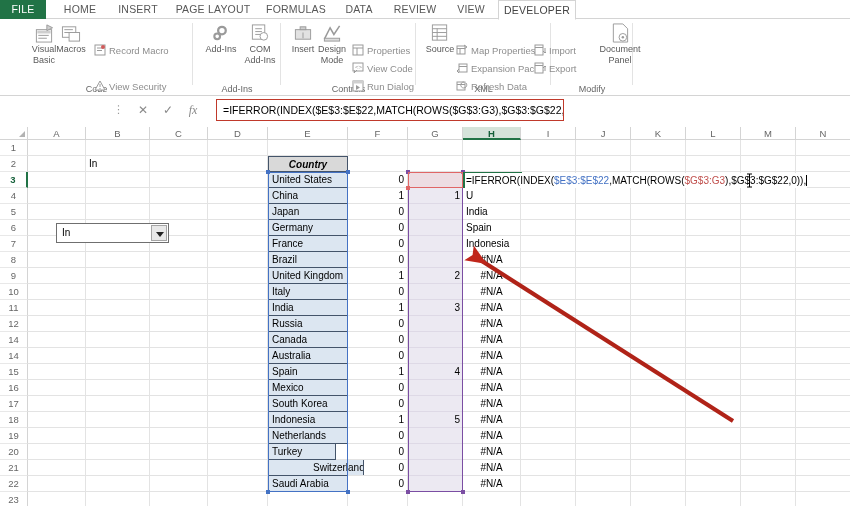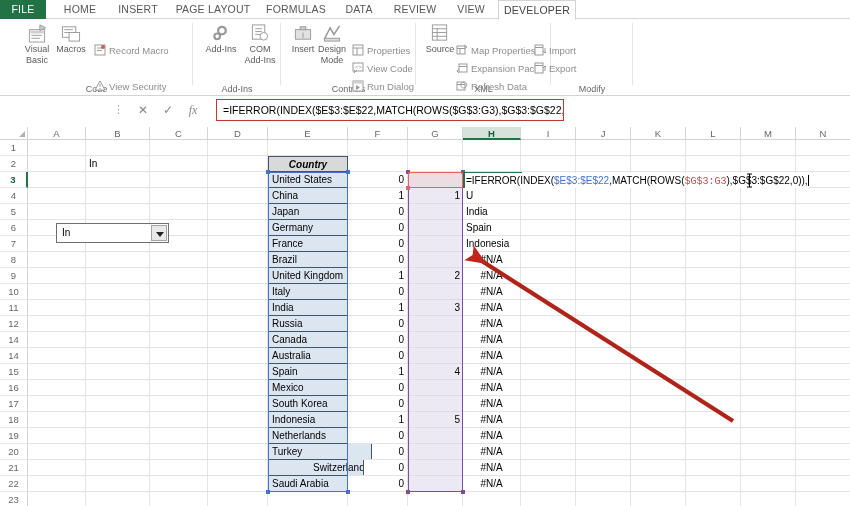--- a/index.html
+++ b/index.html
@@ -144,21 +144,21 @@
   .selbox{position:absolute;box-sizing:border-box;pointer-events:none;}
   .handle{position:absolute;width:4px;height:4px;box-sizing:border-box;}
 
   
   .edit{
     position:absolute;height:15px;line-height:15px;font-size:10px;
     color:#000;background:#ffffff;white-space:nowrap;
     font-family:"Liberation Sans",sans-serif;z-index:20;padding-left:1px;
   }
   .edit .blue{color:#4472c4;}
-  .edit .red{color:#c0504d;font-family:Liberation Mono, monospace;}
+  .edit .red{color:#c0504d;}
   .edit .caretbar{
     display:inline-block;width:1px;height:11px;background:#000;
     vertical-align:-2px;margin-left:0px;
   }
   .tip{
     position:absolute;z-index:25;height:13px;line-height:13px;
     background:#f3f3f3;border:1px solid #c8c8c8;
     font-size:9px;color:#5d5d5d;padding:0 4px;white-space:nowrap;
   }
   .tip b{color:#333;font-weight:bold;}
@@ -214,21 +214,21 @@
         <div class="gtitle">Controls</div>
       </div>
       <div class="rgroup" style="left: 416px; width: 135px;">
         <div class="sep"></div>
         <div class="gtitle">XML</div>
       </div>
       <div class="rgroup" style="left: 551px; width: 82px;">
         <div class="sep"></div>
         <div class="gtitle">Modify</div>
       </div>
-      <div class="bigbtn" style="left: 17px; width: 40px;"><span><svg class="icn" width="20" height="20" viewBox="0 0 20 21">
+      <div class="bigbtn" style="left: 24px; width: 40px;"><span><svg class="icn" width="20" height="20" viewBox="0 0 20 21">
             <rect x="2" y="7" width="16" height="13" fill="#fff" stroke="#9a9a9a"></rect>
             <rect x="3" y="8" width="14" height="3" fill="#cfcfcf"></rect>
             <line x1="4" y1="13" x2="15" y2="13" stroke="#9a9a9a"></line>
             <line x1="4" y1="16" x2="13" y2="16" stroke="#9a9a9a"></line>
             <path d="M13 2 l6 3 -6 3 z" fill="#cfcfcf" stroke="#9a9a9a"></path>
           </svg></span><span class="lbl">Visual Basic</span></div>
       <div class="bigbtn" style="left: 50px; width: 42px;"><span><svg class="icn" width="20" height="20" viewBox="0 0 20 21">
             <rect x="1" y="4" width="14" height="11" fill="#fff" stroke="#9a9a9a"></rect>
             <line x1="3" y1="7" x2="12" y2="7" stroke="#9a9a9a"></line>
             <line x1="3" y1="10" x2="10" y2="10" stroke="#9a9a9a"></line>
@@ -254,20 +254,25 @@
             <path d="M2 17 L8 5 L12 12 L18 3" fill="none" stroke="#9a9a9a" stroke-width="1.6"></path>
             <rect x="2" y="16" width="16" height="3" fill="#dcdcdc" stroke="#9a9a9a"></rect>
           </svg></span><span class="lbl">Design Mode</span></div>
       <div class="bigbtn" style="left: 420px; width: 40px;"><span><svg class="icn" width="20" height="20" viewBox="0 0 20 21">
             <rect x="2" y="2" width="15" height="16" fill="#fff" stroke="#9a9a9a"></rect>
             <line x1="2" y1="6" x2="17" y2="6" stroke="#9a9a9a"></line>
             <line x1="7" y1="6" x2="7" y2="18" stroke="#9a9a9a"></line>
             <line x1="2" y1="10" x2="17" y2="10" stroke="#9a9a9a"></line>
             <line x1="2" y1="14" x2="17" y2="14" stroke="#9a9a9a"></line>
           </svg></span><span class="lbl">Source</span></div>
+      <div class="bigbtn" style="left: 596px; width: 48px;"><span><svg class="icn" width="20" height="20" viewBox="0 0 20 21">
+            <path d="M3 1 h10 l5 5 v14 h-15 z" fill="#fff" stroke="#9a9a9a"></path>
+            <circle cx="13" cy="15" r="4" fill="#fff" stroke="#9a9a9a"></circle>
+            <circle cx="13" cy="15" r="1.3" fill="#9a9a9a"></circle>
+          </svg></span><span class="lbl">Document Panel</span></div>
       <div class="smallbtn" style="left: 94px; top: 24px;"><span class="ico"><svg class="icn" width="12" height="12" viewBox="0 0 12 12">
             <rect x="1" y="1" width="10" height="10" fill="#fff" stroke="#9a9a9a"></rect>
             <line x1="3" y1="4" x2="9" y2="4" stroke="#9a9a9a"></line>
             <line x1="3" y1="6.5" x2="8" y2="6.5" stroke="#9a9a9a"></line>
             <circle cx="9" cy="3" r="2" fill="#d05a5a"></circle>
           </svg></span><span>Record Macro</span></div>
       <div class="smallbtn" style="left: 94px; top: 60px;"><span class="ico"><svg class="icn" width="12" height="12" viewBox="0 0 12 12">
             <path d="M6 1 L11 10 H1 Z" fill="#fff" stroke="#9a9a9a"></path>
             <line x1="6" y1="4" x2="6" y2="7" stroke="#9a9a9a"></line>
             <circle cx="6" cy="8.6" r=".7" fill="#9a9a9a"></circle>
@@ -746,21 +751,21 @@
       <div class="cell num gcell" style="left: 408px; width: 55px; top: 269px;;border-right:none;border-bottom:1px solid #ded9e6;"></div>
       <div class="cell ctr" style="left: 463px; width: 58px; top: 269px;">#N/A</div>
       <div class="cell bodycell" style="left: 268px; width: 80px; top: 285px;">Indonesia</div>
       <div class="cell num" style="left: 348px; width: 60px; top: 285px;">1</div>
       <div class="cell num gcell" style="left: 408px; width: 55px; top: 285px;;border-right:none;border-bottom:1px solid #ded9e6;">5</div>
       <div class="cell ctr" style="left: 463px; width: 58px; top: 285px;">#N/A</div>
       <div class="cell bodycell" style="left: 268px; width: 80px; top: 301px;">Netherlands</div>
       <div class="cell num" style="left: 348px; width: 60px; top: 301px;">0</div>
       <div class="cell num gcell" style="left: 408px; width: 55px; top: 301px;;border-right:none;border-bottom:1px solid #ded9e6;"></div>
       <div class="cell ctr" style="left: 463px; width: 58px; top: 301px;">#N/A</div>
-      <div class="cell bodycell" style="left: 268px; width: 104px; top: 317px;">Turkey</div>
+      <div class="cell bodycell" style="left: 268px; width: 68px; top: 317px;">Turkey</div>
       <div class="cell num" style="left: 348px; width: 60px; top: 317px;">0</div>
       <div class="cell num gcell" style="left: 408px; width: 55px; top: 317px;;border-right:none;border-bottom:1px solid #ded9e6;"></div>
       <div class="cell ctr" style="left: 463px; width: 58px; top: 317px;">#N/A</div>
       <div class="cell bodycell" style="left: 268px; width: 96px; top: 333px; padding-left: 44px;"> Switzerland</div>
       <div class="cell num" style="left: 348px; width: 60px; top: 333px;">0</div>
       <div class="cell num gcell" style="left: 408px; width: 55px; top: 333px;;border-right:none;border-bottom:1px solid #ded9e6;"></div>
       <div class="cell ctr" style="left: 463px; width: 58px; top: 333px;">#N/A</div>
       <div class="cell bodycell" style="left: 268px; width: 80px; top: 349px;">Saudi Arabia</div>
       <div class="cell num" style="left: 348px; width: 60px; top: 349px;">0</div>
       <div class="cell num gcell" style="left: 408px; width: 55px; top: 349px;;border-right:none;border-bottom:1px solid #ded9e6;"></div>

